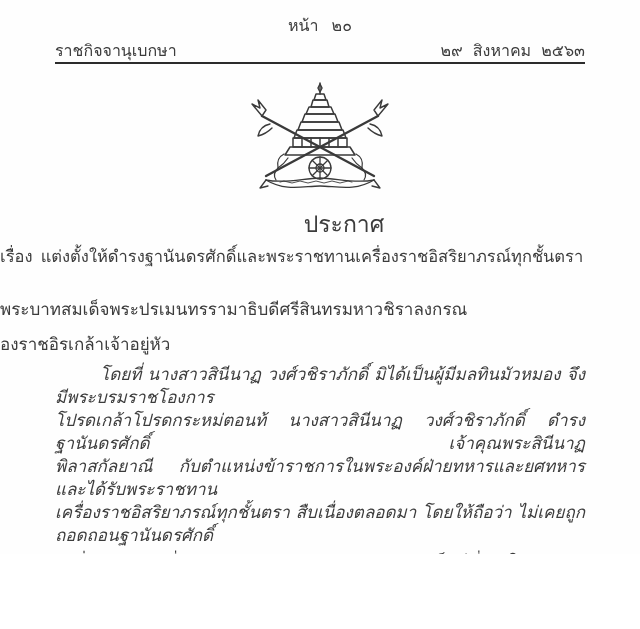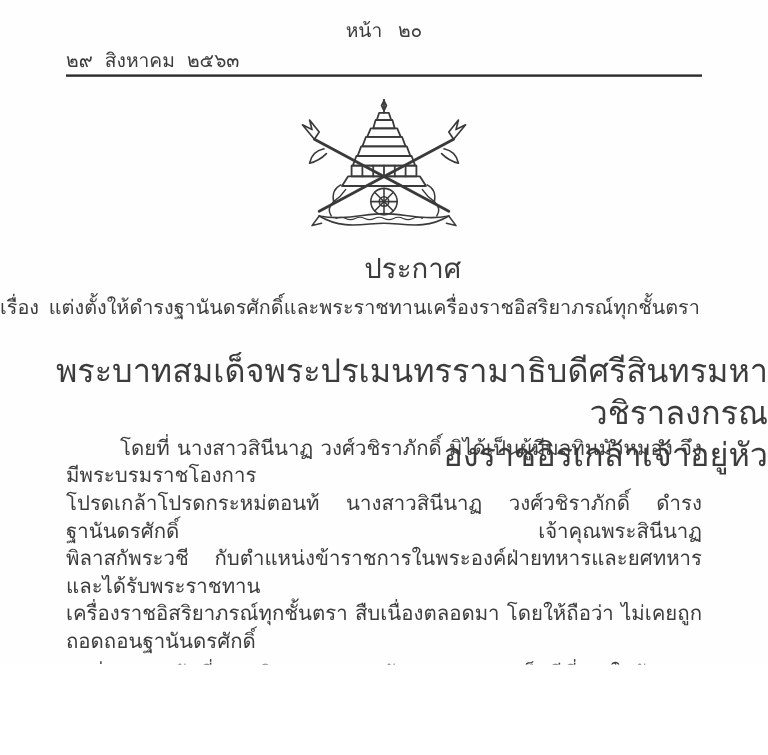--- a/index.html
+++ b/index.html
@@ -32,35 +32,35 @@
   .title {
     position:absolute; top:206px; left:0; width:100%;
     text-align:center; font-size:23px;margin-left:24px;
   }
   .subject {
     position:absolute; top:243px; left:0; width:100%;
     font-size:16.5px; word-spacing:3px;
   }
   .king-name {
     position:absolute; top:292px; left:0; width:100%;
-    text-align:right; font-size:27px; line-height:35px;
+    text-align:left; font-size:17px; line-height:35px;
     font-weight:normal; margin:0;
   }
   .body-text {
     position:absolute; top:363px; left:55px; width:530px;
     font-size:17px;
   }
   .body-text .line {
     line-height:23px;
     text-align:justify;
     -moz-text-align-last:justify;
     text-align-last:justify;
     white-space:nowrap;
   }
-  .body-text .line.justified { white-space:normal; }
+  .body-text .line.justified { white-space:normal;font-style:italic; }
   .body-text .line.first { text-indent:45px; }
   .body-text .line.plain {
     text-align:left; text-align-last:left;font-family:Liberation Serif, serif; -moz-text-align-last:left;
   }
   .body-text .effective {
     line-height:23px; margin-top:2px; text-indent:45px;
     text-align:left;
   }
   .promulgation {
     position:absolute; top:551px; left:55px; width:532px;
@@ -69,20 +69,21 @@
   }
 </style>
 </head>
 <body>
 
 <div class="page">
 
   <div class="page-no">หน้า ๒๐</div>
 
   <div class="header-row">
+    <span>ราชกิจจานุเบกษา</span>
     <span>๒๙ สิงหาคม ๒๕๖๓</span>
   </div>
 
   <div class="header-rule"></div>
 
   <div class="emblem">
     <svg viewBox="0 0 160 124" fill="none" stroke="#3a3a3a" stroke-width="1.5" stroke-linecap="round" stroke-linejoin="round">
 
       <g stroke-width="2.4">
         <line x1="22" y1="36" x2="134" y2="96"></line>
@@ -148,21 +149,21 @@
   <div class="subject">เรื่อง แต่งตั้งให้ดำรงฐานันดรศักดิ์และพระราชทานเครื่องราชอิสริยาภรณ์ทุกชั้นตรา</div>
 
   <h1 class="king-name">
     <span>พระบาทสมเด็จพระปรเมนทรรามาธิบดีศรีสินทรมหาวชิราลงกรณ</span><br>
     <span>องราชอิรเกล้าเจ้าอยู่หัว</span>
   </h1>
 
   <div class="body-text">
     <div class="line justified first">โดยที่ นางสาวสินีนาฏ วงศ์วชิราภักดิ์ มิได้เป็นผู้มีมลทินมัวหมอง จึงมีพระบรมราชโองการ</div>
     <div class="line justified">โปรดเกล้าโปรดกระหม่ตอนท้ นางสาวสินีนาฏ วงศ์วชิราภักดิ์ ดำรงฐานันดรศักดิ์ เจ้าคุณพระสินีนาฏ</div>
-    <div class="line justified">พิลาสกัพระวชี กับตำแหน่งข้าราชการในพระองค์ฝ่ายทหารและยศทหาร และได้รับพระราชทาน</div>
+    <div class="line justified">พิลาสกัลยาณี กับตำแหน่งข้าราชการในพระองค์ฝ่ายทหารและยศทหาร และได้รับพระราชทาน</div>
     <div class="line justified">เครื่องราชอิสริยาภรณ์ทุกชั้นตรา สืบเนื่องตลอดมา โดยให้ถือว่า ไม่เคยถูกถอดถอนฐานันดรศักดิ์</div>
     <div class="line plain">มาก่อน</div>
     <div class="effective">ทั้งนี้ ตั้งแต่วันที่ ๒๘ สิงหาคม พุทธศักราช ๒๕๖๓</div>
   </div>
 
   <div class="promulgation">ประกาศ ณ วันที่ ๒๙ สิงหาคม พุทธศักราช ๒๕๖๓ เป็นปีที่ ๕ ในรัชกาลปัจจุบัน</div>
 
 </div>
 
 </body></html>

